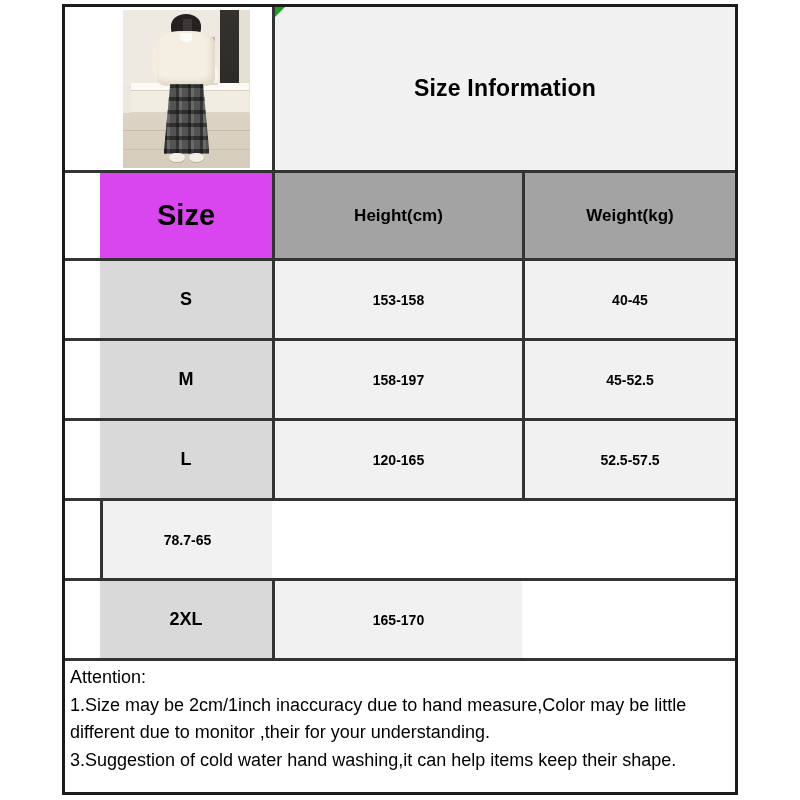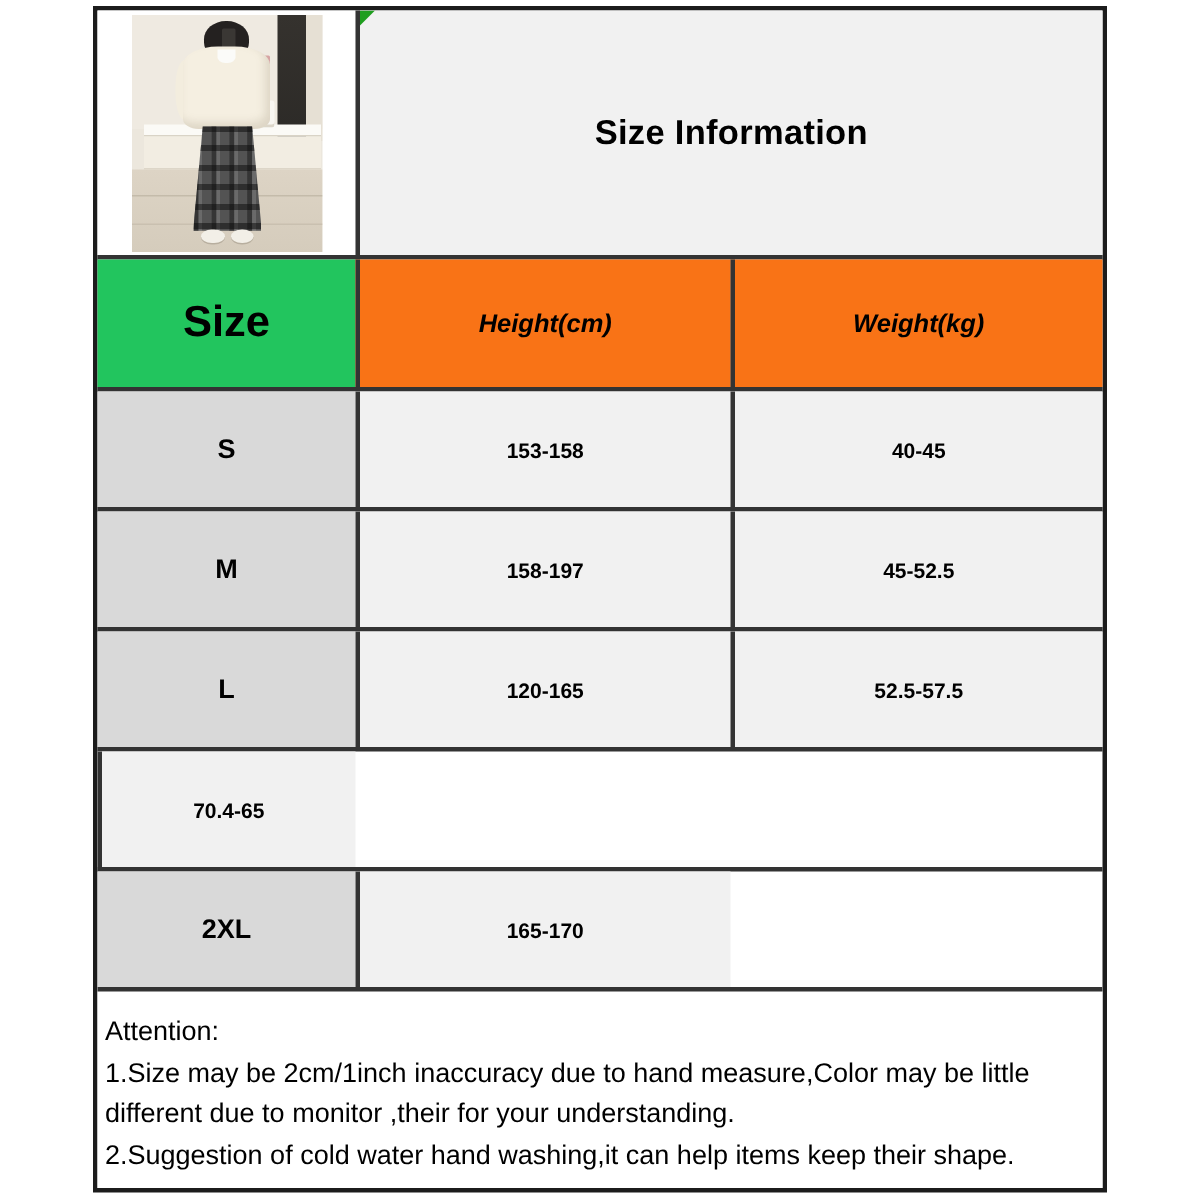--- a/index.html
+++ b/index.html
@@ -6,49 +6,49 @@
   html, body { width: 800px; height: 800px; background: #ffffff; }
   body { font-family: "Liberation Sans", sans-serif; color: #000; position: relative; }
 
   .sheet {
     position: absolute; left: 62px; top: 4px;
     width: 676px; height: 791px;
     border: 3px solid #1c1c1c;
     background: #ffffff;
   }
 
-  .row { display: grid; width: 100%; }
+  .row { display: grid; width: 100%; padding-left: 35px; }
   .row + .row { border-top: 3px solid #333; }
 
   .row-top  { grid-template-columns: 172px 1fr; height: 163px; }
   .row-head { grid-template-columns: 172px 250px 1fr; height: 88px; }
   .row-data { grid-template-columns: 172px 250px 1fr; height: 80px; }
 
   .cell { display: flex; align-items: center; justify-content: center; overflow: hidden; }
   .bl { border-left: 3px solid #333; }
 
   .photo-cell { background: #ffffff; }
   .title-cell { background: #f1f1f1; position: relative; }
   .title-text { font-size: 23px; font-weight: bold; letter-spacing: 0.2px; }
 
   .corner-triangle {
     position: absolute; top: 0; left: 0; width: 0; height: 0;
     border-top: 10px solid #1f9e1f; border-right: 10px solid transparent;
   }
 
-  .th-size { background: #22c55e; font-size: 29px; font-weight: bold; }
-  .th      { background: #f97316; font-size: 17px; font-weight: bold; font-style: italic; }
+  .th-size { background: #d946ef; font-size: 29px; font-weight: bold; }
+  .th      { background: #a3a3a3; font-size: 17px; font-weight: bold; }
 
   .td-size { background: #d9d9d9; font-size: 18px; font-weight: bold; }
   .td      { background: #f1f1f1; font-size: 14px; font-weight: bold; }
 
   .attention {
     border-top: 3px solid #333;
     height: 134px; background: #ffffff;
-    padding: 13px 5px; font-size: 18px; line-height: 27.5px;
+    padding: 3px 5px; font-size: 18px; line-height: 27.5px;
   }
 
   
   .photo { position: relative; width: 127px; height: 158px; margin: 1px auto 0; background: #ece7dd; overflow: hidden; }
   .ph { position: absolute; }
   .ph-wall-top   { left: 0; top: 0; width: 100%; height: 48%; background: #efeae1; }
   .ph-dark-panel { left: 77%; top: 0; width: 15%; height: 53%; background: linear-gradient(180deg, #35322e, #2c2a27); }
   .ph-right-sliver { right: 0; top: 0; width: 8%; height: 53%; background: #e6e0d4; }
   .ph-note       { left: 69%; top: 17%; width: 4%; height: 4%; background: #d6a3a3; border-radius: 1px; }
   .ph-counter    { left: 7%; top: 46.5%; width: 93%; height: 4.5%; background: #fbfaf6; border-bottom: 1px solid #d9d3c6; }
@@ -123,27 +123,27 @@
     <div class="cell td-size">M</div>
     <div class="cell td bl">158-197</div>
     <div class="cell td bl">45-52.5</div>
   </div>
   <div class="row row-data">
     <div class="cell td-size">L</div>
     <div class="cell td bl">120-165</div>
     <div class="cell td bl">52.5-57.5</div>
   </div>
   <div class="row row-data">
-    <div class="cell td bl">70.4-65</div>
+    <div class="cell td bl">78.7-65</div>
   </div>
   <div class="row row-data">
     <div class="cell td-size">2XL</div>
     <div class="cell td bl">165-170</div>
   </div>
 
   <div class="attention">
     <div>Attention:</div>
     <div>1.Size may be 2cm/1inch inaccuracy due to hand measure,Color may be little</div>
     <div>different due to monitor ,their for your understanding.</div>
-    <div>2.Suggestion of cold water hand washing,it can help items keep their shape.</div>
+    <div>3.Suggestion of cold water hand washing,it can help items keep their shape.</div>
   </div>
 
 </div>
 
 </body></html>

